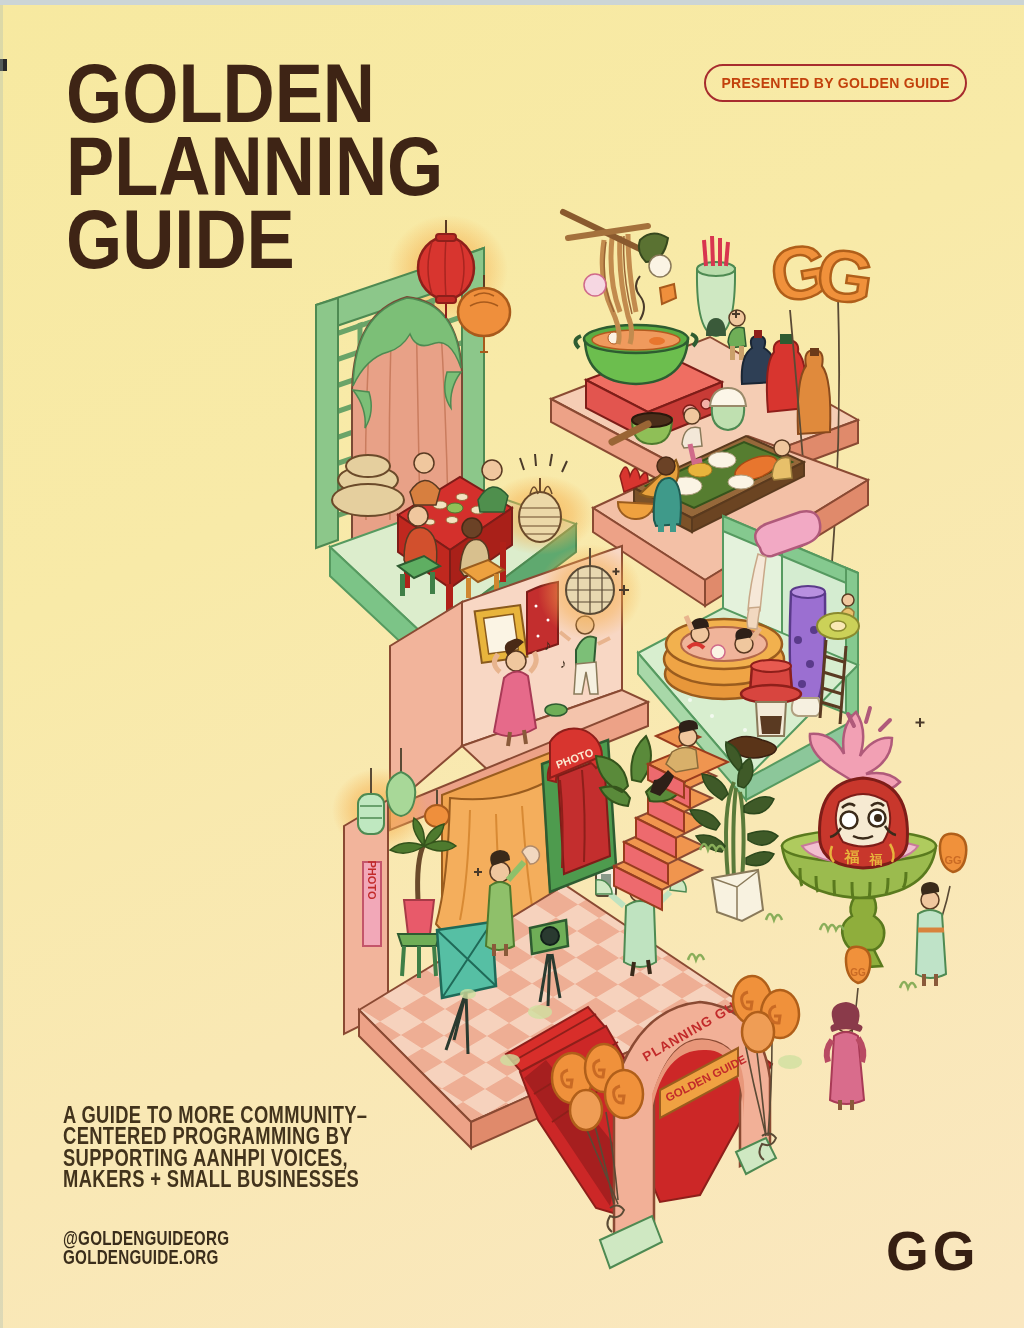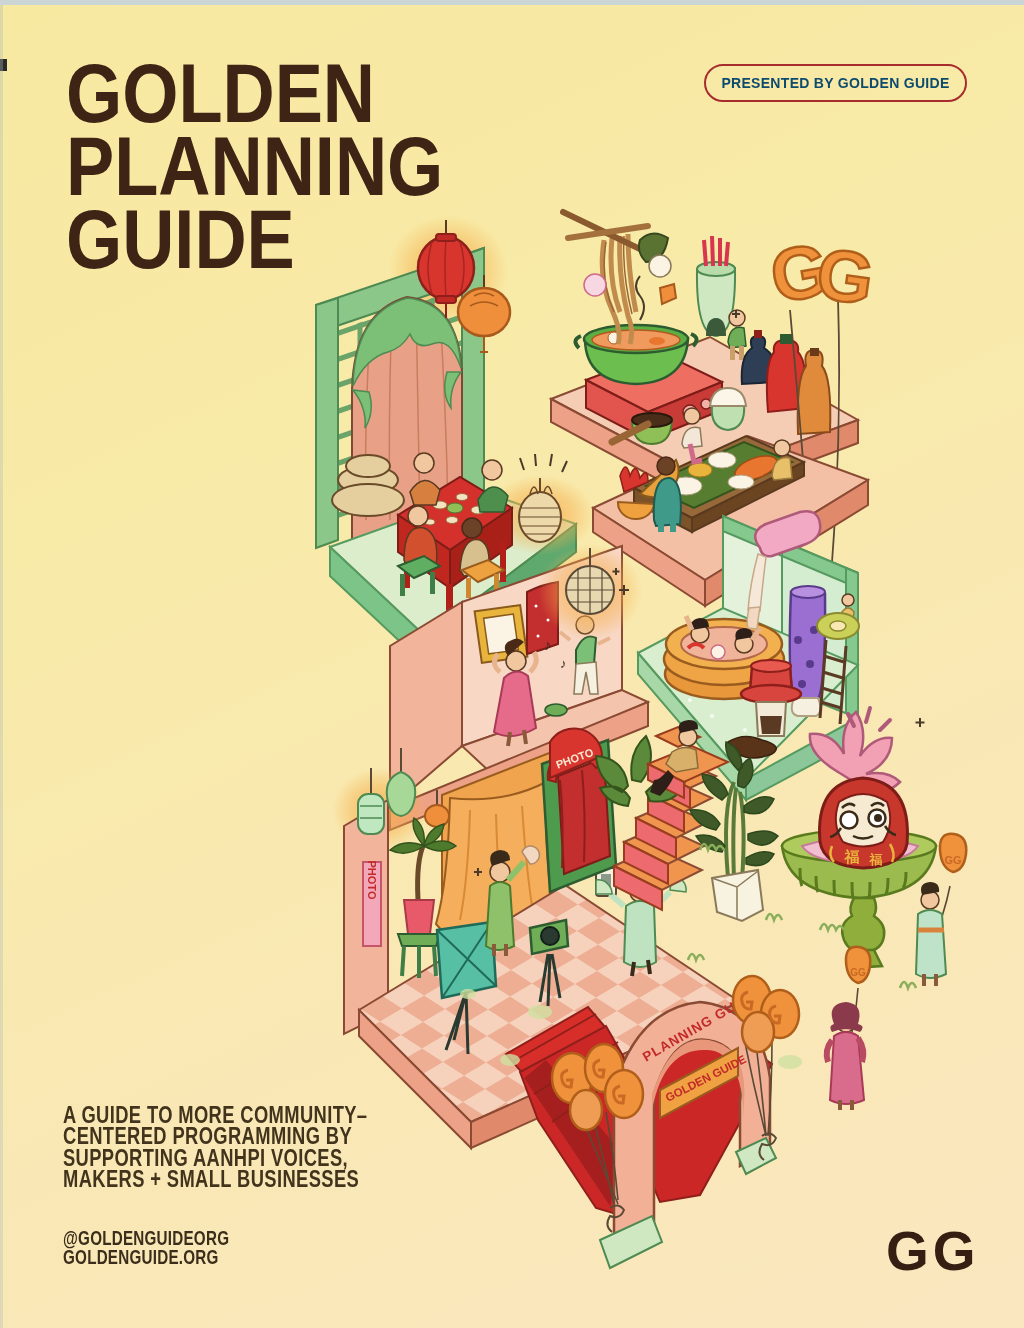--- a/index.html
+++ b/index.html
@@ -12,21 +12,21 @@
 <body>
 
 <div class="abs" style="left:0;top:59px;width:7px;height:12px;background:#2a2a2a;"></div>
 
 <div class="abs" style="left:0;top:0;width:1024px;height:5px;background:#ccd5d6;"></div>
 
 <div class="abs" style="left:0;top:5px;width:3px;height:1323px;background:rgba(170,190,180,0.35);"></div>
 
 <div class="abs" style="left:66px;top:57px;font-weight:bold;font-size:84px;line-height:73px;letter-spacing:0px;color:#3e2415;transform:scaleX(0.86);transform-origin:left top;">GOLDEN<br>PLANNING<br>GUIDE</div>
 
-<div class="abs" style="left:704px;top:64px;width:259px;height:34px;border:2.5px solid #a72c2e;border-radius:20px;color:#0c4a6e;font-weight:bold;font-size:14px;letter-spacing:0.3px;display:flex;align-items:center;justify-content:center;">PRESENTED BY GOLDEN GUIDE</div>
+<div class="abs" style="left:704px;top:64px;width:259px;height:34px;border:2.5px solid #a72c2e;border-radius:20px;color:#c2410c;font-weight:bold;font-size:14px;letter-spacing:0.3px;display:flex;align-items:center;justify-content:center;">PRESENTED BY GOLDEN GUIDE</div>
 
 <svg class="abs" style="left:0;top:0;" width="1024" height="1328" viewBox="0 0 1024 1328">
   <defs>
     <radialGradient id="glow" cx="50%" cy="50%" r="50%">
       <stop offset="0%" stop-color="#f6b04e" stop-opacity="0.85"></stop>
       <stop offset="60%" stop-color="#f6b04e" stop-opacity="0.45"></stop>
       <stop offset="100%" stop-color="#f6b04e" stop-opacity="0"></stop>
     </radialGradient>
     <pattern id="checker" width="2" height="2" patternUnits="userSpaceOnUse" patternTransform="matrix(22,-13,21,13.5,359,1008)">
       <rect width="2" height="2" fill="#f6d2bd"></rect>

